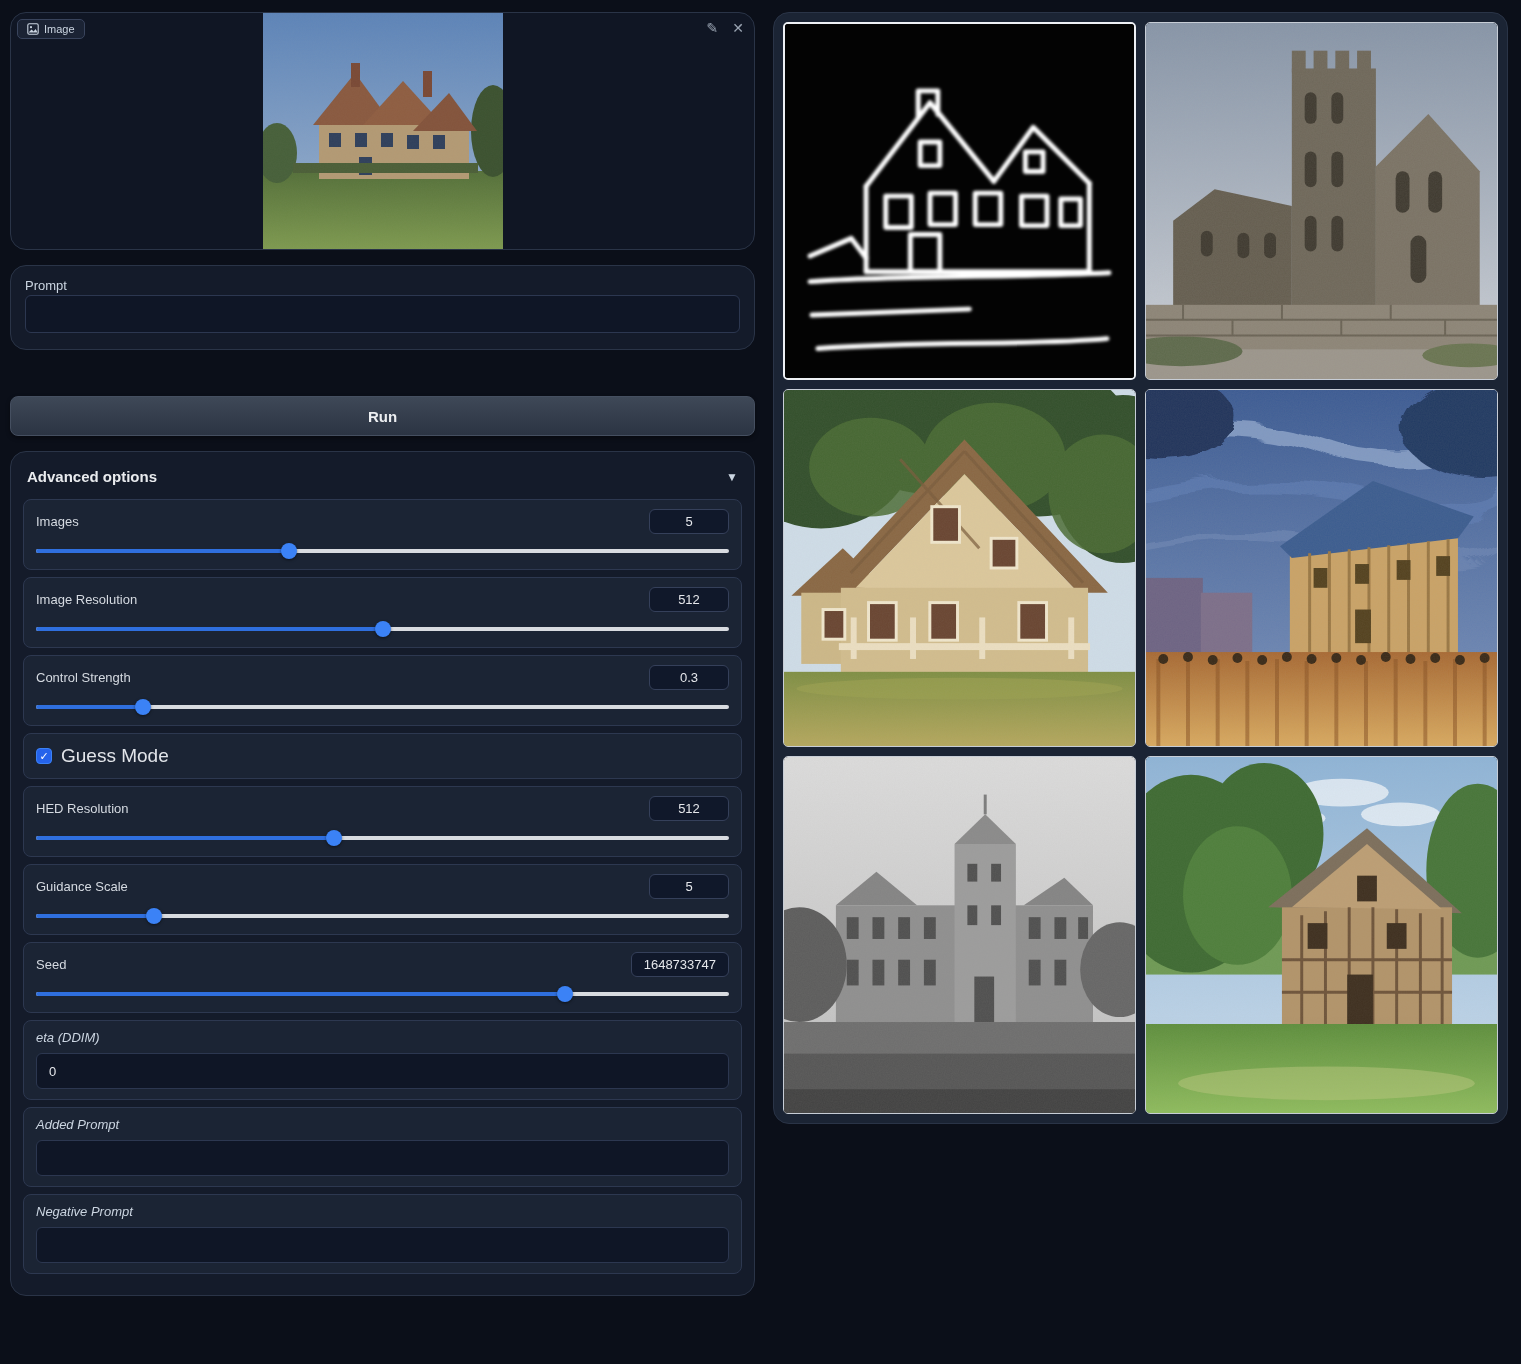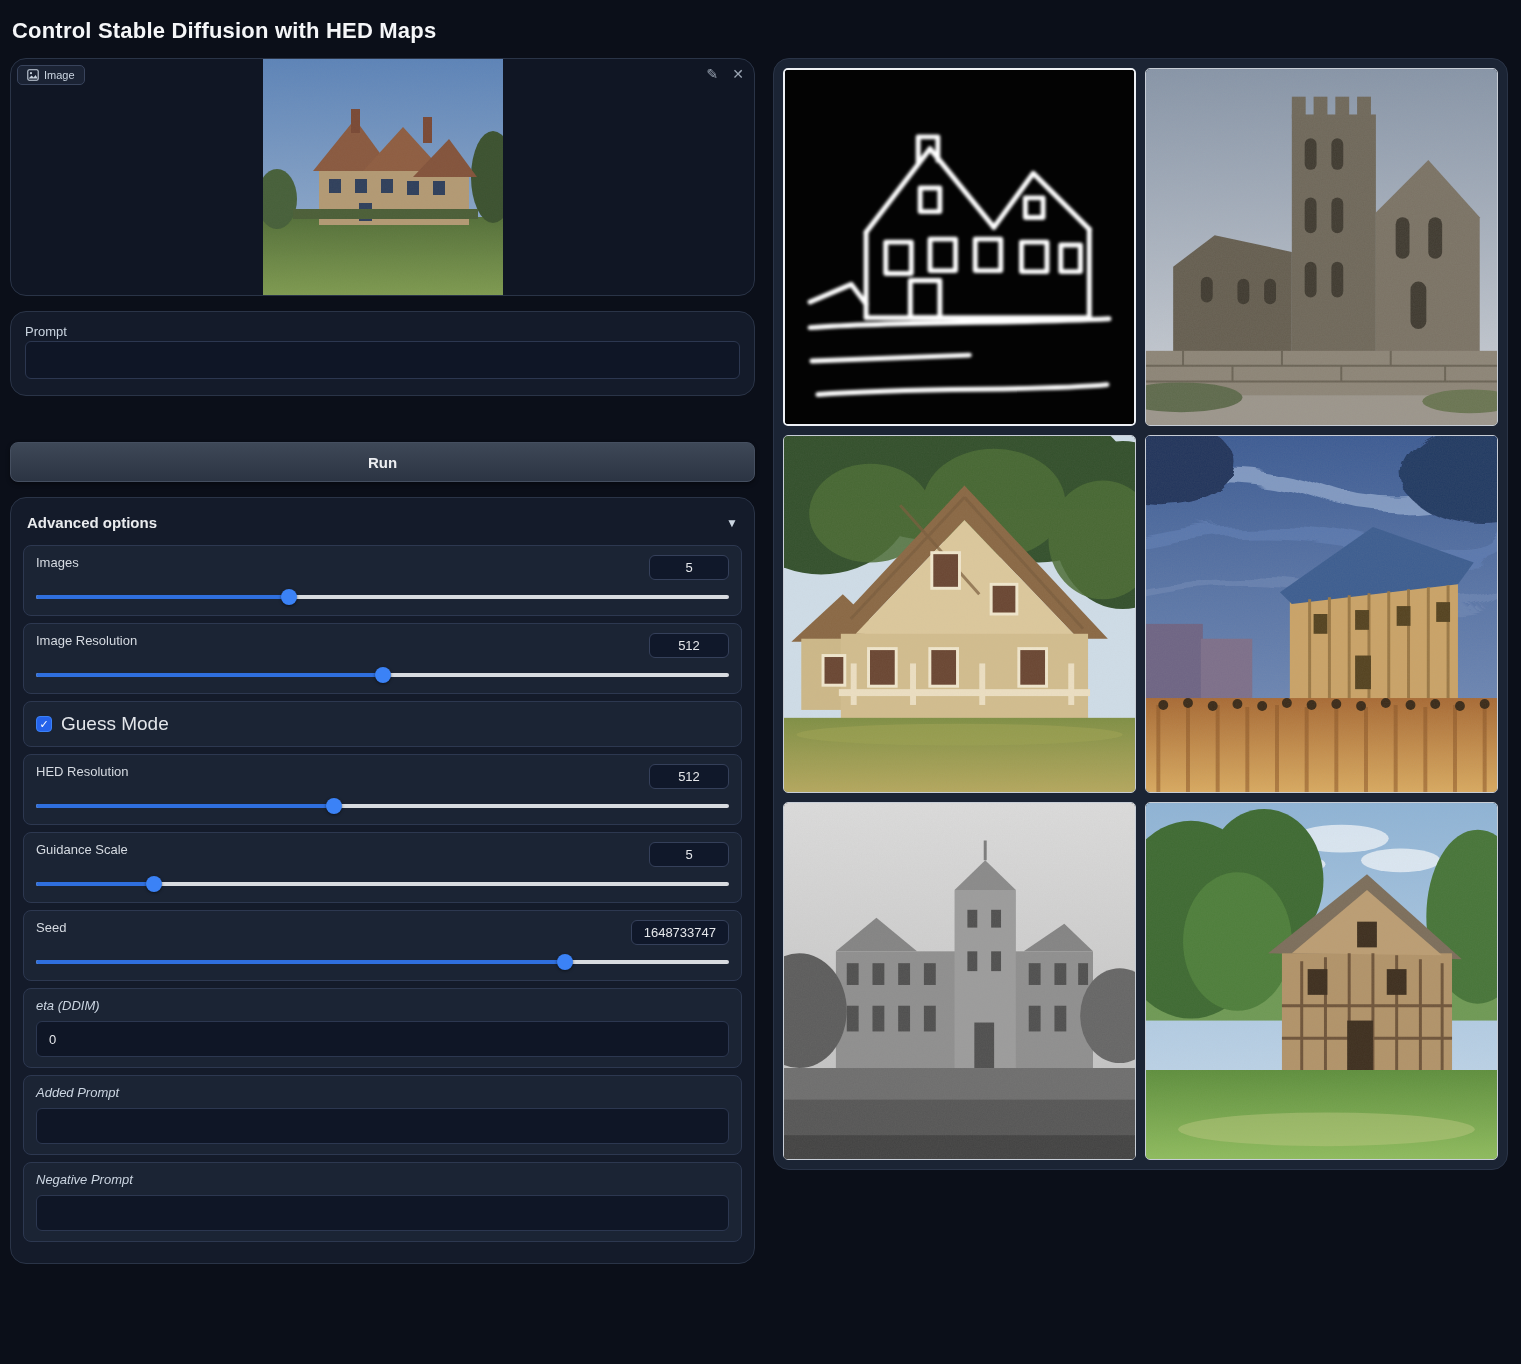--- a/index.html
+++ b/index.html
@@ -67,21 +67,21 @@
   .acc-header {
     display: flex; justify-content: space-between; align-items: center;
     padding: 4px 4px 14px 4px; cursor: pointer; color: #e9ebee; font-size: 15px; font-weight: bold;
   }
   .acc-header .chev { font-size: 12px; color: #cbd5e1; }
 
   .block {
     background: #1b2434; border: 1px solid #2d3850; border-radius: 8px;
     padding: 9px 12px 10px; margin-bottom: 7px;
   }
-  .slider-row { display: flex; justify-content: space-between; margin-bottom: 9px; }
+  .slider-row { display: flex; justify-content: space-between; align-items: center; margin-bottom: 9px; }
   .s-label { font-size: 13px; color: #d5dae1; }
   .s-value {
     min-width: 80px; text-align: center;
     background: #10182a; border: 1px solid #35405a; border-radius: 6px;
     padding: 4px 12px; font-size: 13px; color: #e5e7eb;
   }
   .slider { position: relative; height: 16px; cursor: pointer; }
   .slider .track {
     position: absolute; top: 6px; left: 0; right: 0; height: 4px;
     border-radius: 2px; background: #d8dbe0;
@@ -173,21 +173,20 @@
       <feColorMatrix type="matrix" values="0 0 0 0 0.45  0 0 0 0 0.42  0 0 0 0 0.38  0 0 0 0.22 0"></feColorMatrix>
     </filter>
     <filter id="swirl4">
         <feTurbulence type="fractalNoise" baseFrequency="0.012 0.04" numOctaves="2" seed="7" result="t"></feTurbulence>
         <feDisplacementMap in="SourceGraphic" in2="t" scale="28"></feDisplacementMap>
       </filter>
   </defs>
 </svg>
 
 <div class="page">
-  <h1 class="title">Control Stable Diffusion with HED Maps</h1>
 
   <div class="main">
 
     <div class="left-col">
 
       <div class="panel image-panel">
         <div class="img-tag">
           <svg width="12" height="12" viewBox="0 0 12 12">
             <rect x="0.8" y="0.8" width="10.4" height="10.4" rx="1.5" fill="none" stroke="#cbd5e1" stroke-width="1.1"></rect>
             <circle cx="4" cy="4.2" r="1.1" fill="#cbd5e1"></circle>
@@ -255,20 +254,31 @@
             <span class="s-label">Image Resolution</span>
             <span class="s-value">512</span>
           </div>
           <div class="slider" style="--pct: 50%;">
             <div class="track"></div>
               <div class="fill"></div>
               <div class="thumb"></div>
           </div>
         </div>
 
+        <div class="block">
+          <div class="slider-row">
+            <span class="s-label">Control Strength</span>
+            <span class="s-value">0.3</span>
+          </div>
+          <div class="slider" style="--pct: 15.5%;">
+            <div class="track"></div>
+              <div class="fill"></div>
+              <div class="thumb"></div>
+          </div>
+        </div>
 
         <div class="block checkbox-block">
           <span class="checkbox checked"></span>
           <span class="cb-label">Guess Mode</span>
         </div>
 
         <div class="block">
           <div class="slider-row">
             <span class="s-label">HED Resolution</span>
             <span class="s-value">512</span>

